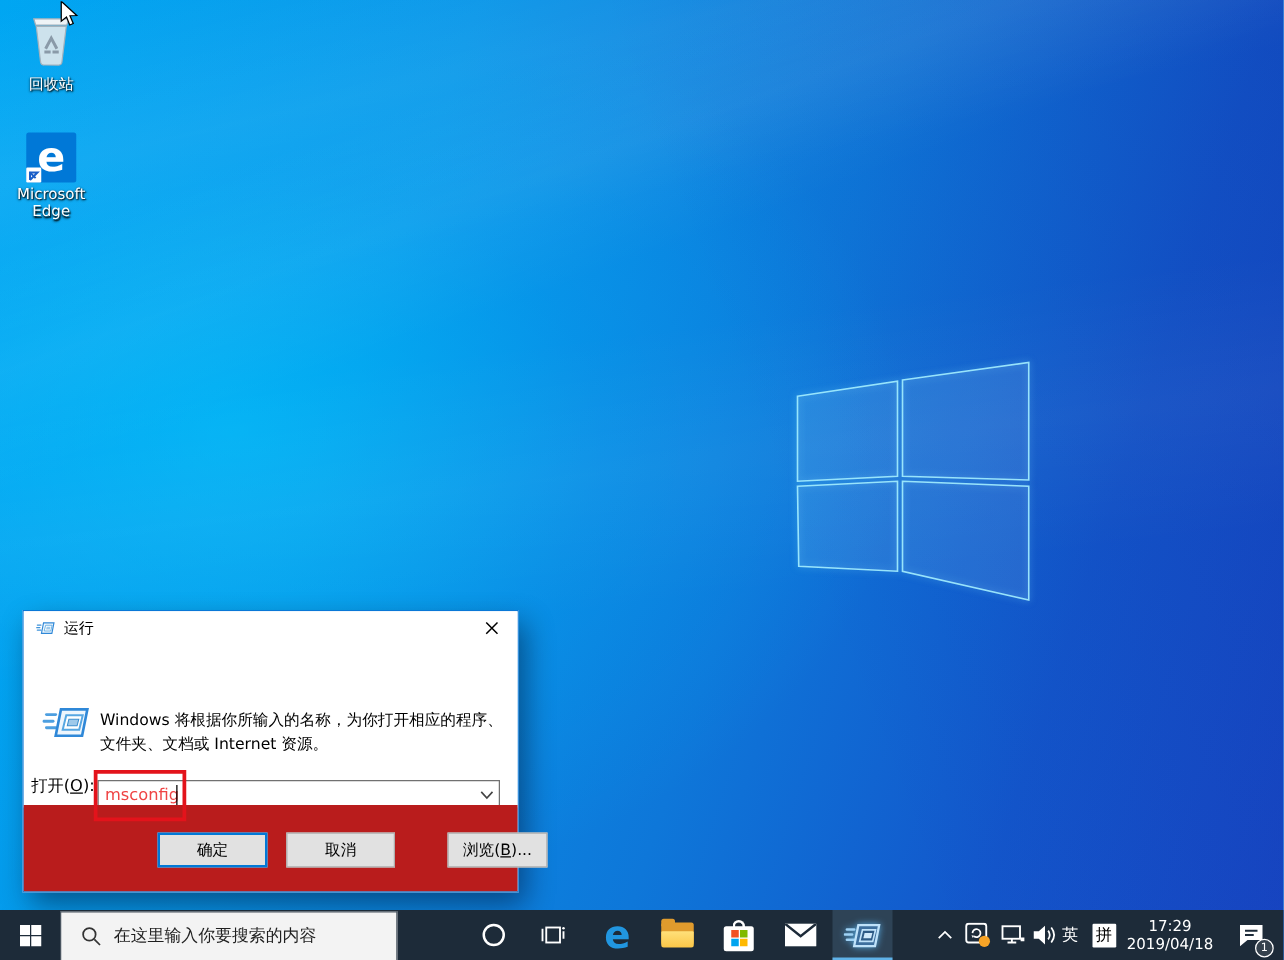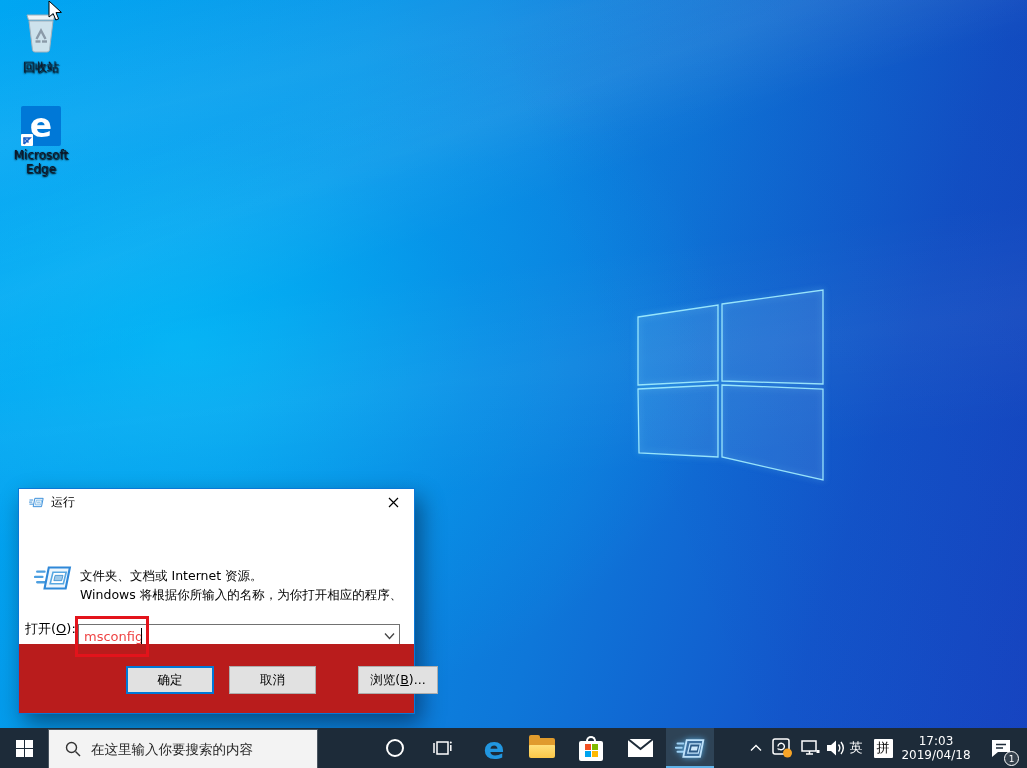--- a/index.html
+++ b/index.html
@@ -18,21 +18,21 @@
   .beam2 { top:30px; left:-260px; width:1500px; height:180px; transform:rotate(-20deg);
     background:linear-gradient(rgba(255,255,255,0), rgba(255,255,255,0.055), rgba(255,255,255,0)); }
   .beam3 { top:260px; left:-200px; width:1500px; height:220px; transform:rotate(-7deg);
     background:linear-gradient(rgba(255,255,255,0), rgba(255,255,255,0.045), rgba(255,255,255,0)); }
   .shade-right { position:absolute; inset:0; pointer-events:none;
     background:linear-gradient(250deg, rgba(10,30,140,0.18) 0%, rgba(10,30,140,0.0) 42%); }
   .win-logo { position:absolute; left:630px; top:280px; filter:drop-shadow(0 0 3px rgba(130,225,255,0.55)); }
 
   
   .desk-icon { position:absolute; width:78px; text-align:center; cursor:default; }
-  .desk-icon .dlabel { margin-top:2px; font-size:12px; color:#0f172a; line-height:14px;
+  .desk-icon .dlabel { margin-top:2px; font-size:12px; color:#ffffff; line-height:14px;
     text-shadow:0 1px 2px rgba(0,0,0,0.9), 1px 1px 1px rgba(0,0,0,0.7); }
   .edge-tile { width:40px; height:40px; margin:0 auto; background:#0078d7; border-radius:2px;
     position:relative; display:flex; align-items:center; justify-content:center; }
   .edge-tile .e { color:#fff; font-size:33px; font-weight:bold; line-height:40px; }
   .shortcut { position:absolute; left:0; bottom:0; width:12px; height:12px; background:#fff;
     border-radius:1px; display:flex; align-items:center; justify-content:center; }
 
   
   .cursor { position:absolute; left:48px; top:1px; z-index:60; }
 
@@ -175,22 +175,22 @@
         <g stroke="#4d9fe0" stroke-width="2.2" stroke-linecap="round">
             <path d="M3 9 h7"></path>
             <path d="M1 14 h7"></path>
             <path d="M3 19 h7"></path>
           </g>
         <polygon points="14,5 34,5 30,25 10,25" fill="#eef6fd" stroke="#2f88d8" stroke-width="2"></polygon>
         <polygon points="18,9.5 30.5,9.5 27.8,20.5 15.3,20.5" fill="#fff" stroke="#57a7e2" stroke-width="1.5"></polygon>
         <polygon points="20,12.5 27.5,12.5 26.2,17.5 18.8,17.5" fill="#9ec9ea" stroke="#3d8fd0" stroke-width="0.8"></polygon>
       </svg>
       <div class="rd-desc">
+        <div>Windows 将根据你所输入的名称，为你打开相应的程序、</div>
         <div>文件夹、文档或 Internet 资源。</div>
-        <div>Windows 将根据你所输入的名称，为你打开相应的程序、</div>
       </div>
 
       <div class="rd-openlabel"><span>打开(</span><span class="u">O</span><span>):</span></div>
 
       <div class="rd-combo">
         <input class="rd-input" type="text" value="msconfig" style="">
         <svg class="rd-chevron" width="11" height="8" viewBox="0 0 11 8">
           <path d="M1 1.5 L5.5 6.5 L10 1.5" fill="none" stroke="#444" stroke-width="1.3"></path>
         </svg>
       </div>
@@ -321,21 +321,21 @@
 
     <div class="tb-btn" style="left:845px;width:22px;">
       <span class="tray-text">英</span>
     </div>
 
     <div class="tb-btn" style="left:869px;width:28px;">
       <span class="ime-box">拼</span>
     </div>
 
     <div class="tb-btn clock">
-      <div>17:03</div>
+      <div>17:29</div>
       <div>2019/04/18</div>
     </div>
 
     <div class="tb-btn" style="left:980px;width:42px;">
       <svg width="22" height="20" viewBox="0 0 22 20">
         <path d="M2 2 h18 v12 h-12 l-6 5 Z" fill="#fff"></path>
         <path d="M6 6.5 h10 M6 10 h7" stroke="#1d2b39" stroke-width="1.6"></path>
       </svg>
       <span class="badge">1</span>
     </div>

